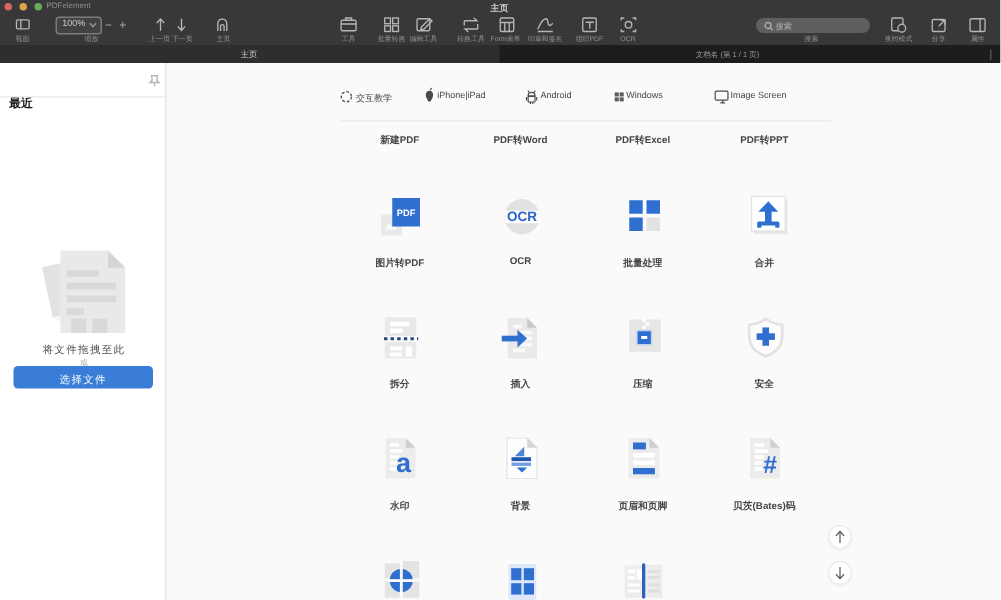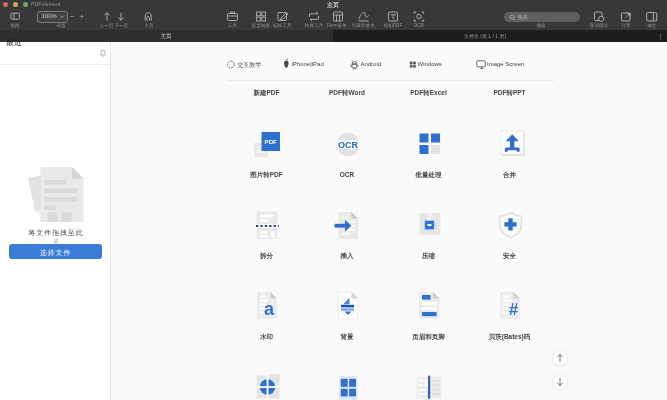--- a/index.html
+++ b/index.html
@@ -91,21 +91,21 @@
 <div class="tlbl" style="left:651.7px;top:23px">属性</div>
 
 <div class="abs" style="left:0;top:30px;width:667px;height:11.5px;background:#1d1d1f"></div>
 <div class="abs" style="left:0;top:30px;width:333px;height:11.5px;background:#2e2e30"></div>
 <div class="abs" style="left:166px;top:32.8px;font-size:5.5px;color:#d2d2d2;transform:translateX(-50%)">主页</div>
 <div class="abs" style="left:485px;top:33px;font-size:5px;color:#9a9a9a;transform:translateX(-50%)">文档名 (第 1 / 1 页)</div>
 <div class="abs" style="left:660px;top:32.5px;width:1px;height:7px;background:#505052"></div>
 
 <div class="abs" style="left:0;top:41.5px;width:667px;height:358.5px;background:#fafafa"></div>
 <div class="abs" style="left:0;top:41.5px;width:110px;height:358.5px;background:#fff;border-right:1px solid #e5e5e5"></div>
-<div class="abs" style="left:6px;top:37px;font-size:8px;font-weight:normal;color:#1a1a1a">最近</div>
+<div class="abs" style="left:6px;top:63px;font-size:8px;font-weight:bold;color:#1a1a1a">最近</div>
 <div class="abs" style="left:0;top:63.5px;width:110px;height:1px;background:#ececec"></div>
 <svg class="abs" style="left:18px;top:164px" width="70" height="62" viewBox="0 0 70 62">
 <g transform="rotate(-12 22 32)">
       <path d="M14 12 H31 V50 L20 53 L14 46 Z" fill="#e2e2e2"></path>
       <path d="M14 46 L20 53 L20 46 Z" fill="#f7f7f7"></path>
     </g>
 <path d="M22.3 3 H54 L65.5 14.5 V58 H22.3 Z" fill="#e9e9e9"></path>
 <path d="M54 3 V14.5 H65.5 Z" fill="#d5d5d5"></path>
 <rect x="26.5" y="16" width="21.5" height="4.5" fill="#d9d9d9"></rect>
 <rect x="26.5" y="24.5" width="33" height="4.5" fill="#d9d9d9"></rect>

